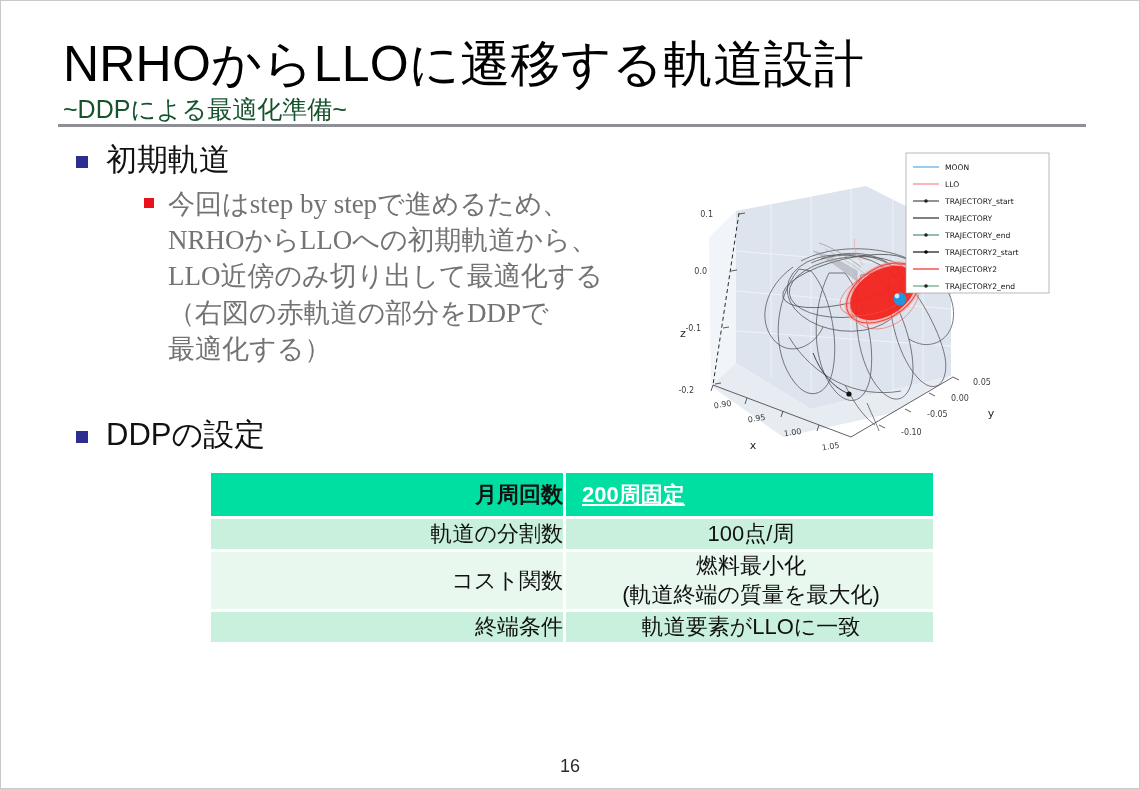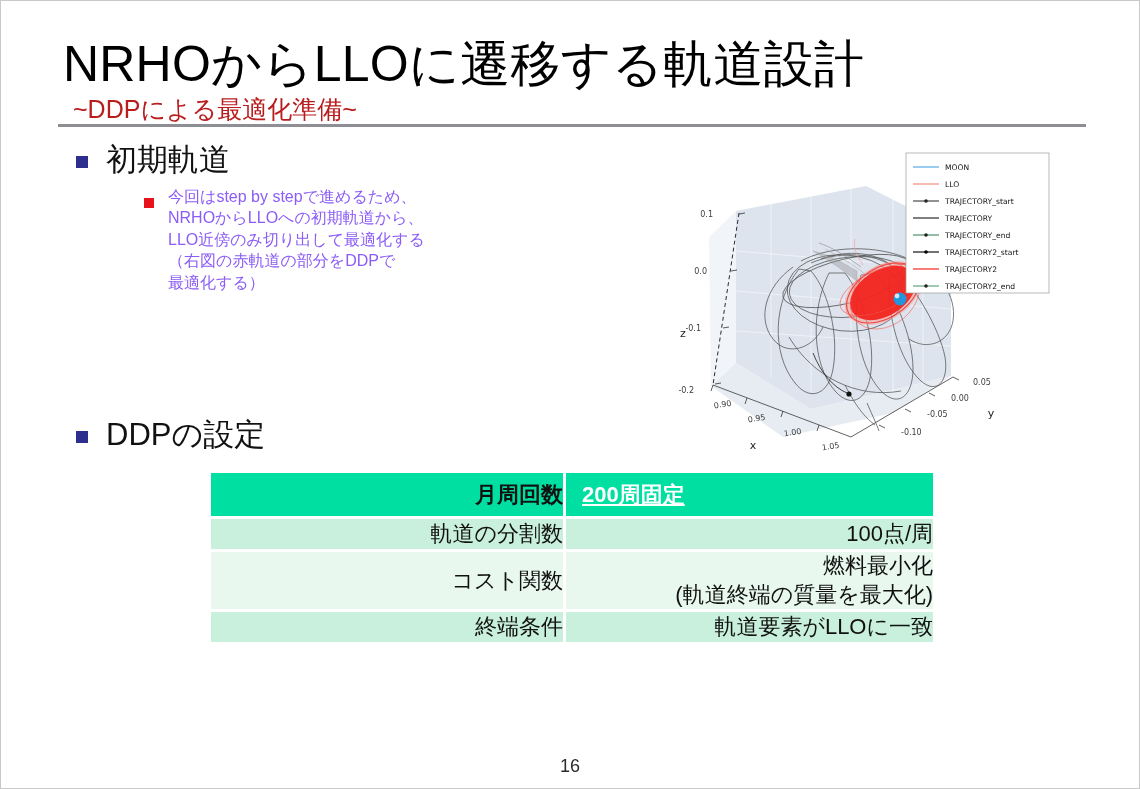--- a/index.html
+++ b/index.html
@@ -16,22 +16,22 @@
     border: 1px solid #c9c9c9;
   }
 
   
   #title-block { position: absolute; left: 62px; top: 22px; }
   #slide-title {
     font-size: 50px; color: #000000; line-height: 1.08;
     font-weight: 400; letter-spacing: .2px; white-space: nowrap; margin-top: 14px;
   }
   #slide-subtitle {
-    font-size: 25px; color: #b91c1c; line-height: 1.18;
-    margin-top: 4px; font-weight: 400; white-space: nowrap; margin-left: 10px;
+    font-size: 25px; color: #14532d; line-height: 1.18;
+    margin-top: 4px; font-weight: 400; white-space: nowrap;
   }
   #header-rule {
     position: absolute; left: 57px; top: 123px;
     width: 1028px; height: 3px;
     background: #8d8f94;
   }
 
   
   #isp-logo { position: absolute; left: 995px; top: 12px; width: 128px; height: 112px; }
   #isp-wordmark {
@@ -60,42 +60,42 @@
   .l1-text { font-size: 31px; color: #111; line-height: 1.25; white-space: nowrap; }
 
   #bullet-initial-orbit { left: 75px; top: 140px; }
   #bullet-ddp-settings  { left: 75px; top: 415px; }
 
   #sub-bullet-explain { position: absolute; left: 143px; top: 185px; display: flex; align-items: flex-start; }
   .sq-red {
     width: 10px; height: 10px; background: #e8121a;
     margin-top: 12px; margin-right: 14px; flex: none;
   }
-  .l2-text { font-size: 16px; color: #8b5cf6; line-height: 1.34; }
+  .l2-text { font-size: 27px; color: #737373; line-height: 1.34; font-family: Liberation Serif, serif; }
   .l2-text div { white-space: nowrap; }
 
   
   #ddp-table {
     position: absolute; left: 210px; top: 472px;
     width: 722px; border-collapse: separate; border-spacing: 0;
   }
   #ddp-table td, #ddp-table th { padding: 0; vertical-align: middle; }
   #ddp-table .th-cell {
     background: #00dfa2; color: #ffffff; font-weight: 700;
     font-size: 22px; height: 43px; text-align: center;
   }
   #ddp-table .th-cell.val { text-align: left; padding-left: 16px; text-decoration: underline; }
   .row-a td { background: #c9f0dc; }
   .row-b td { background: #e8f8ef; }
   #ddp-table .k {
     width: 355px; text-align: right; font-size: 22px; color: #111;
     border-right: 3px solid #ffffff;
   }
   #ddp-table .v {
-    text-align: right; padding-left: 3px; font-size: 22px; color: #111; line-height: 1.3;
+    text-align: center; padding-left: 3px; font-size: 22px; color: #111; line-height: 1.3;
   }
   #ddp-table tr.spacer td { height: 3px; background: #ffffff !important; padding: 0; }
   .cellpad { padding: 9px 0; }
 
   
   #orbit-plot { position: absolute; left: 660px; top: 140px; width: 400px; height: 330px; }
   #plot-svg { width: 400px; height: 330px; display: block; }
   .tick-lbl { font-family: "DejaVu Sans", sans-serif; font-size: 8px; fill: #3c3c3c; }
   .axis-lbl { font-family: "DejaVu Sans", sans-serif; font-size: 11px; fill: #222; }
   .legend-lbl { font-family: "DejaVu Sans", sans-serif; font-size: 7.6px; fill: #111; }

